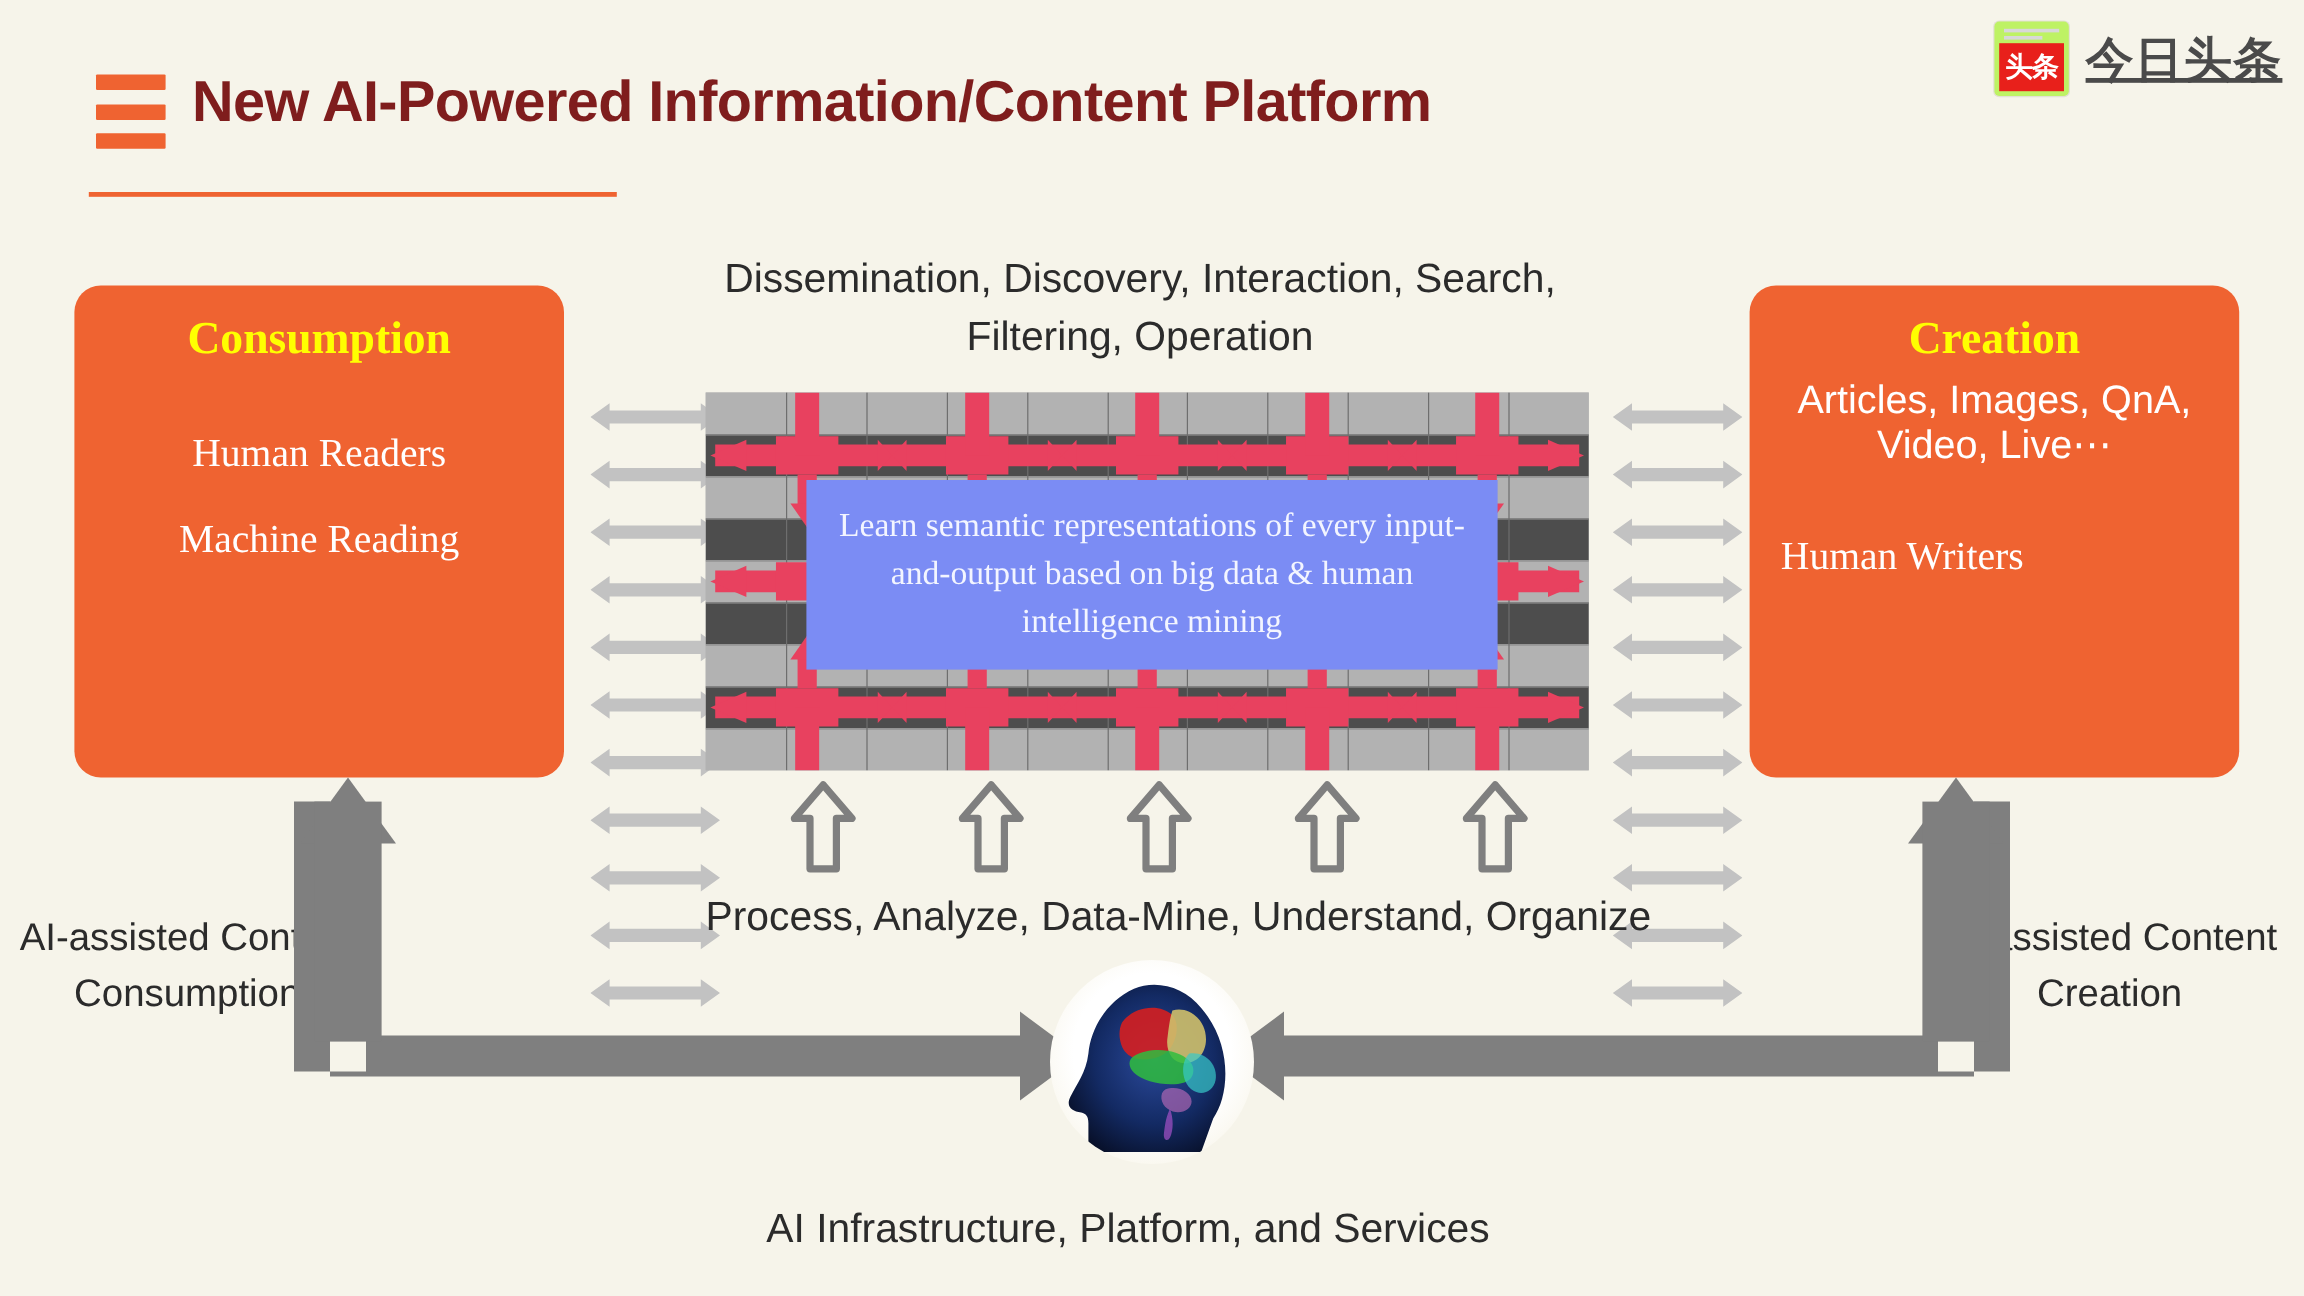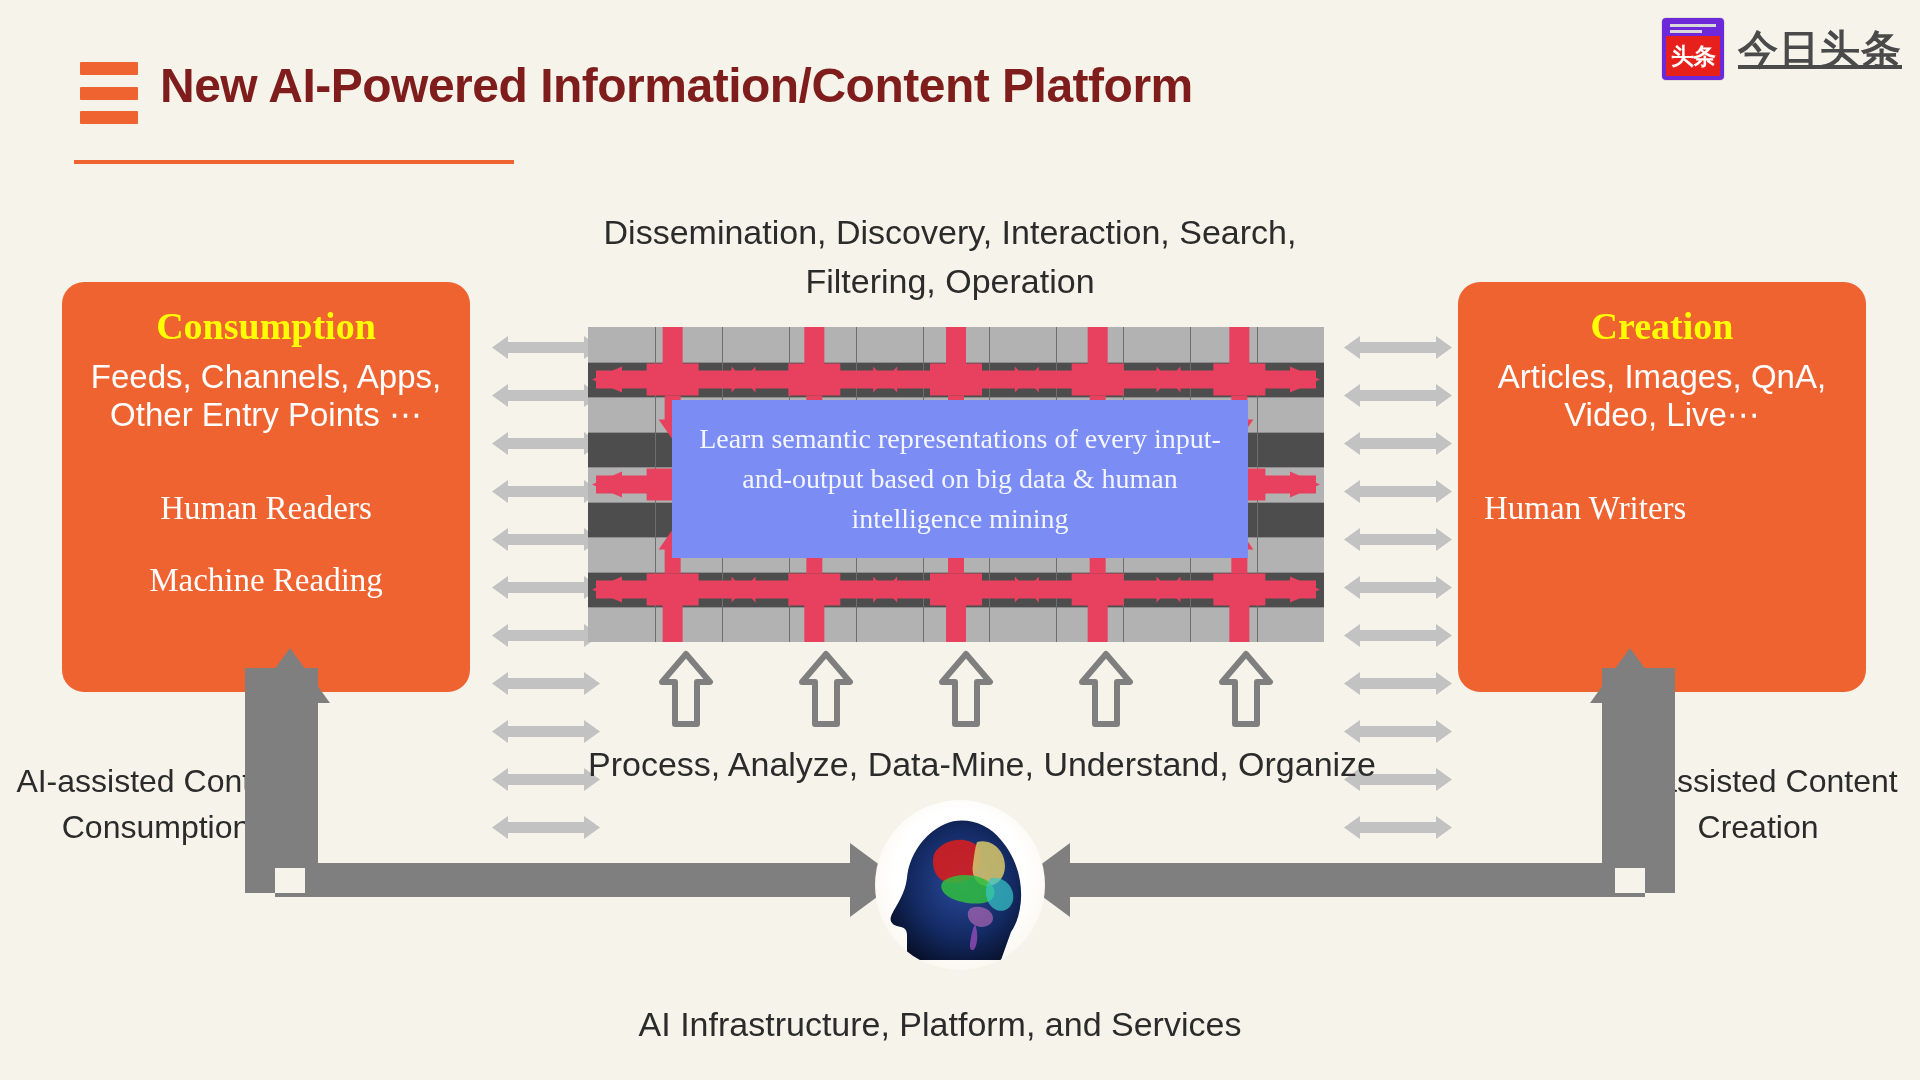--- a/index.html
+++ b/index.html
@@ -25,21 +25,21 @@
     letter-spacing: -0.5px; white-space: nowrap;
   }
   #title-rule {
     position: absolute; left: 74px; top: 160px;
     width: 440px; height: 4px; background: #ef6331;
   }
 
   
   #logo { position: absolute; right: 18px; top: 18px; display: flex; align-items: center; gap: 14px; }
   #logo-mark {
-    position: relative; width: 62px; height: 62px; background: #6d28d9;
+    position: relative; width: 62px; height: 62px; background: #bef264;
     border-radius: 4px; box-shadow: 0 0 0 1px #e3e0d4;
     display: flex; align-items: flex-end; justify-content: center;
     overflow: hidden;
   }
   #logo-mark .lines { position: absolute; top: 6px; left: 8px; right: 8px; }
   #logo-mark .lines span { display: block; height: 3px; background: #d8d8d8; margin-bottom: 3px; }
   #logo-mark .lines span:nth-child(2) { width: 70%; }
   #logo-badge {
     position: relative; width: 54px; height: 40px; background: #e8201b;
     color: #fff; font-size: 23px; font-weight: 700; line-height: 40px;
@@ -48,21 +48,21 @@
   }
   #logo-text {
     font-size: 40px; font-weight: 700; color: #4a4a4a;
     letter-spacing: 1px; font-family: "DejaVu Sans", sans-serif; text-decoration: underline;
   }
 
   
   .panel {
     position: absolute; width: 408px; height: 410px;
     background: #ef6331; border-radius: 22px;
-    padding: 22px 16px 14px; text-align: center; color: #ffffff; margin-top: 44px;
+    padding: 22px 16px 14px; text-align: center; color: #ffffff;
   }
   #panel-left  { left: 62px;  top: 238px; }
   #panel-right { left: 1458px; top: 238px; }
   .panel-title {
     color: #ffff00; font-size: 38px; font-weight: 700;
     font-family: "Liberation Serif", serif; margin-bottom: 10px;
   }
   .panel-list {
     font-size: 33px; line-height: 1.15; font-family: "Liberation Sans", sans-serif;
   }
@@ -154,21 +154,20 @@
         <span></span>
           <span></span>
       </div>
       <div id="logo-badge">头条</div>
     </div>
     <div id="logo-text">今日头条</div>
   </div>
 
   <div class="panel" id="panel-left">
     <div class="panel-title">Consumption</div>
-    <div class="panel-list">Feeds, Channels, Apps, Other Entry Points ⋯</div>
     <div class="panel-sub first">Human Readers</div>
     <div class="panel-sub second">Machine Reading</div>
   </div>
 
   <div class="panel" id="panel-right">
     <div class="panel-title">Creation</div>
     <div class="panel-list">Articles, Images, QnA, Video, Live⋯</div>
     <div class="panel-sub first">Human Writers</div>
   </div>
 

